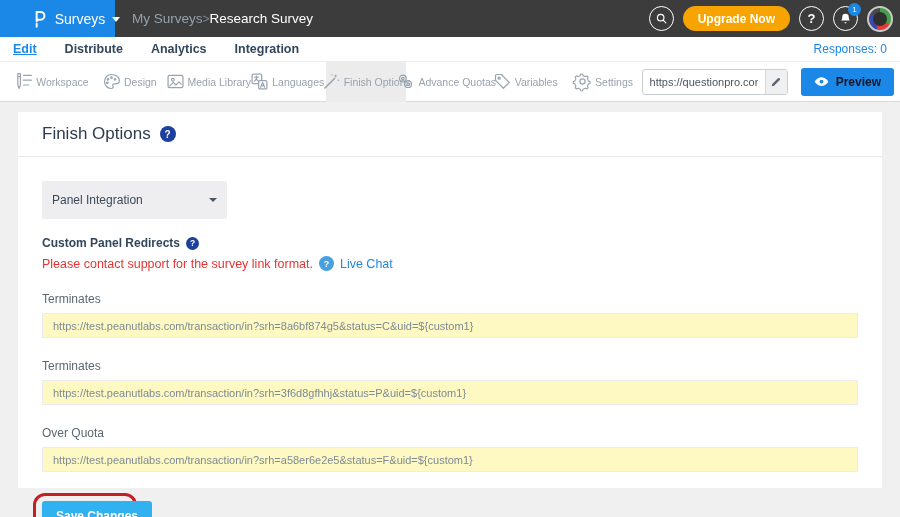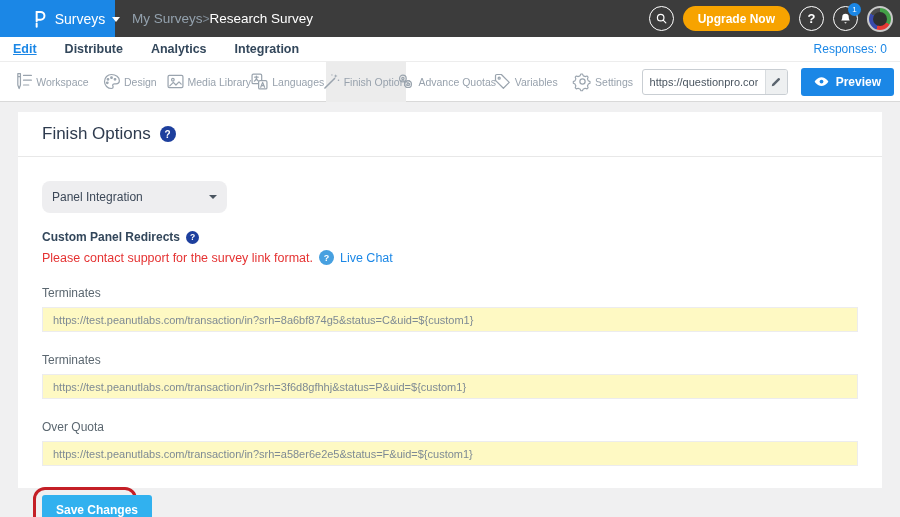--- a/index.html
+++ b/index.html
@@ -93,21 +93,21 @@
   .url-box input {
     width:122px; border:none; outline:none; font-size:11px; color:#4a5560;
     padding:0 7px; font-family:"Liberation Sans", sans-serif; background:#fff;
   }
   .pencil-btn {
     width:26px; height:26px; background:#eef0f1; border-left:1px solid #d8dcdf;
     display:flex; align-items:center; justify-content:center; cursor:pointer;
   }
   .preview-btn {
     margin-left:13px; margin-right:6px; height:28px; padding:0 13px;
-    background:#1b87e6; border:none; border-radius:3px; color:#ffffff;
+    background:#1b87e6; border:none; border-radius:3px; color:#0f172a;
     font-size:12px; font-weight:bold; display:flex; align-items:center; gap:7px;
     cursor:pointer; font-family:"Liberation Sans", sans-serif;
   }
 
   
   .card {
     position:absolute; top:112px; left:18px; width:864px; height:376px;
     background:#fff;
   }
   .card-header {
@@ -118,21 +118,21 @@
   .help-circle {
     width:16px; height:16px; border-radius:50%; background:#1d3f9d; color:#fff;
     font-size:10px; font-weight:bold; display:flex; align-items:center;
     justify-content:center; cursor:pointer;
   }
   .help-circle.small { width:13px; height:13px; font-size:8.5px; }
   .help-circle.light { width:15px; height:15px; background:#47a0e0; font-size:9px; }
 
   .card-body { padding:24px; }
   .dropdown {
-    width:185px; height:32px; background:#eeeef0; border-radius:8px;
+    width:185px; height:38px; background:#eeeef0; border-radius:2px;
     display:flex; align-items:center; justify-content:space-between;
     padding:4px 10px; font-size:12px; color:#3c4858; cursor:pointer;
   }
   .dropdown .caret {
     width:0; height:0; border-left:4px solid transparent;
     border-right:4px solid transparent; border-top:4.5px solid #4a5560;
   }
   .section-heading {
     margin-top:17px; display:flex; align-items:center; gap:6px;
     font-size:12px; font-weight:bold; color:#33475b;

